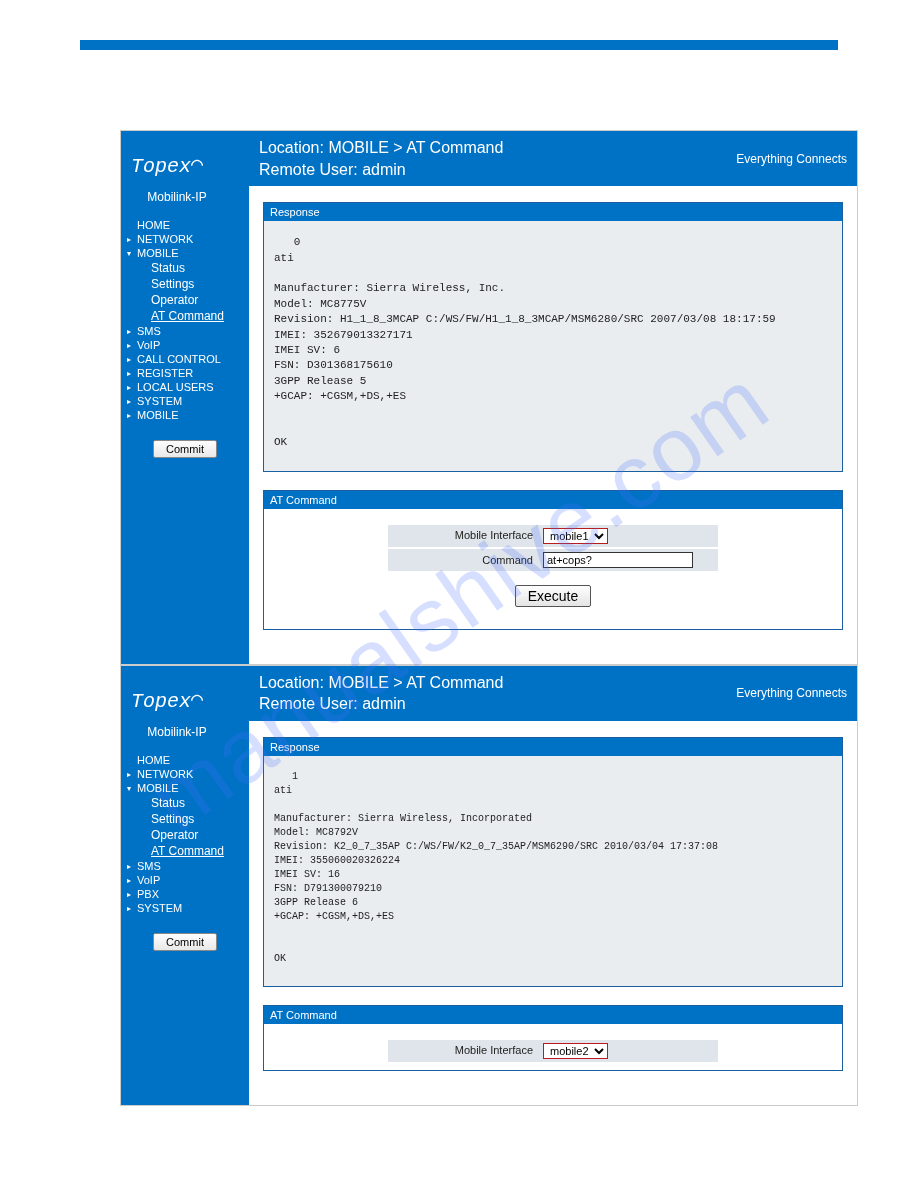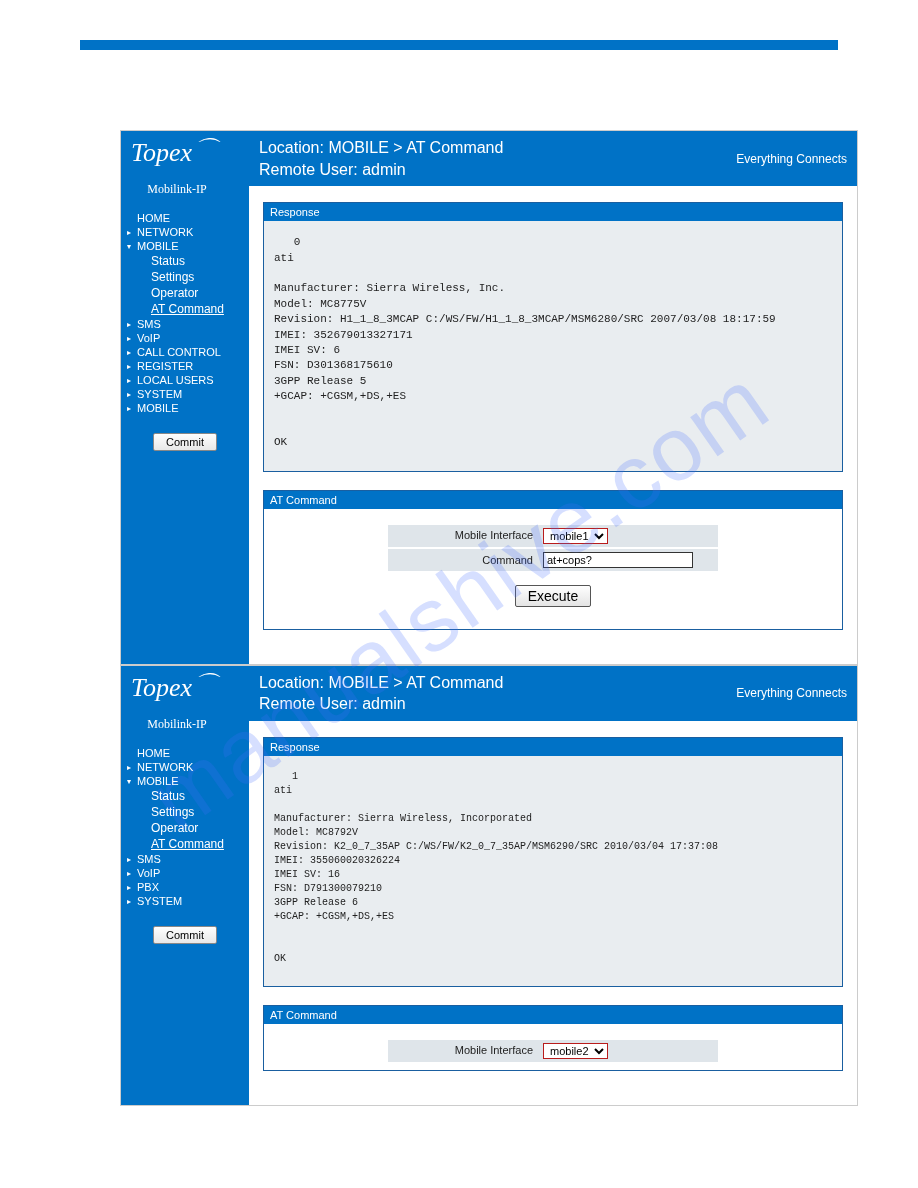--- a/index.html
+++ b/index.html
@@ -2,23 +2,23 @@
 <html><head>
 <meta charset="utf-8">
 <style>
   * { box-sizing: border-box; margin: 0; padding: 0; }
   body { background: #fff; font-family: Arial, Helvetica, sans-serif; font-size: 12px; color: #000; width: 918px; }
   .page-bar { height: 10px; background: #0072c6; margin: 40px 80px 0 80px; }
   .page-spacer { height: 80px; }
   .shot { margin-left: 120px; margin-right: 60px; margin-top: 0; }
   .app { display: flex; border: 1px solid #ccc; background: #fff; }
   .sidebar { width: 128px; background: #0072c6; color: #fff; padding-bottom: 30px; }
-  .logo { font-family: Liberation Serif, serif; font-size: 26px; font-style: italic; padding: 4px 0 2px 10px; }
+  .logo { font-family: Liberation Mono, monospace; font-size: 20px; font-style: italic; padding: 22px 0 2px 10px; }
   .logo span.tail { display:inline-block; transform: translateY(-2px); }
-  .product { text-align: center; font-size: 12px; font-family: Liberation Serif, serif; padding: 10px 16px 14px 0; }
+  .product { text-align: center; font-size: 12px; font-family: Liberation Sans, sans-serif; padding: 10px 16px 14px 0; }
   .nav { list-style: none; padding-left: 8px; font-size: 11px; font-family: "Trebuchet MS", sans-serif; }
   .nav li { padding: 1px 0; position: relative; }
   .nav li.lvl1 { padding-left: 8px; }
   .nav li.lvl2 { padding-left: 22px; font-size: 12px; }
   .nav li .caret { position: absolute; left: -2px; top: 3px; font-size: 8px; }
   .nav a { color: #fff; text-decoration: none; }
   .nav .current { text-decoration: underline; }
   .commit-wrap { text-align: center; margin-top: 18px; }
   .commit-btn { background: linear-gradient(#fefefe,#e8e8e8); border: 1px solid #888; border-radius: 2px; font-size: 11px; padding: 2px 12px; cursor: pointer; }
   .main { flex: 1; background: #fff; }

